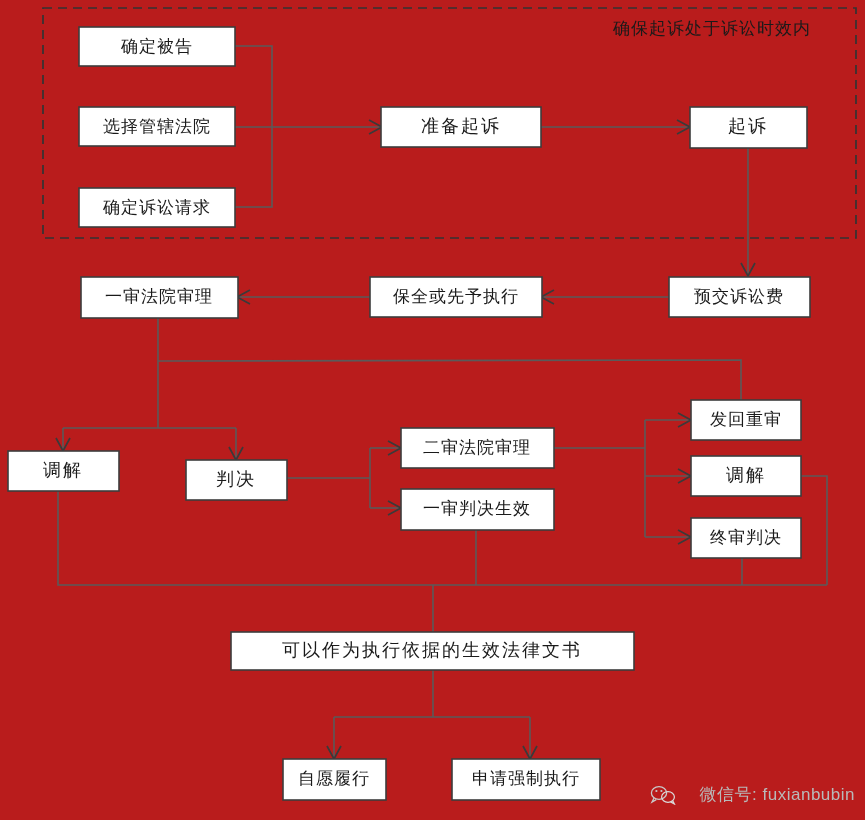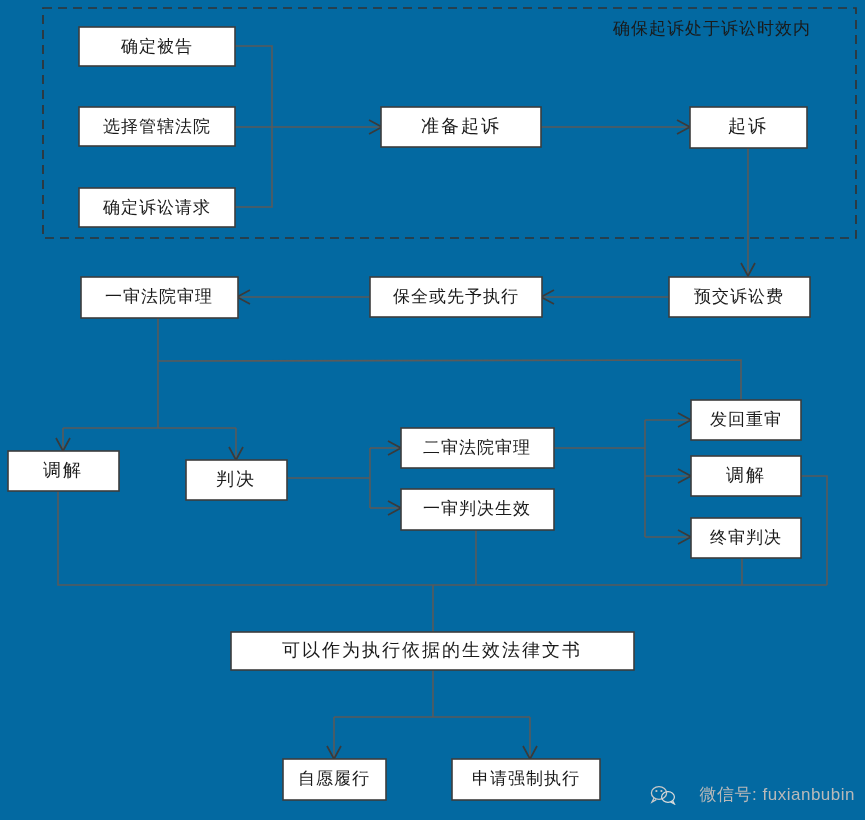--- a/index.html
+++ b/index.html
@@ -7,21 +7,21 @@
     padding: 0;
     background: #ffffff;
   }
   body {
     font-family: "Liberation Serif", "DejaVu Serif", serif;
   }
   #chart-root {
     position: relative;
     width: 865px;
     height: 820px;
-    background: #0369a1;
+    background: #b91c1c;
     overflow: hidden;
   }
   svg.flow {
     position: absolute;
     top: 0;
     left: 0;
     width: 865px;
     height: 820px;
   }
   .node-rect {

